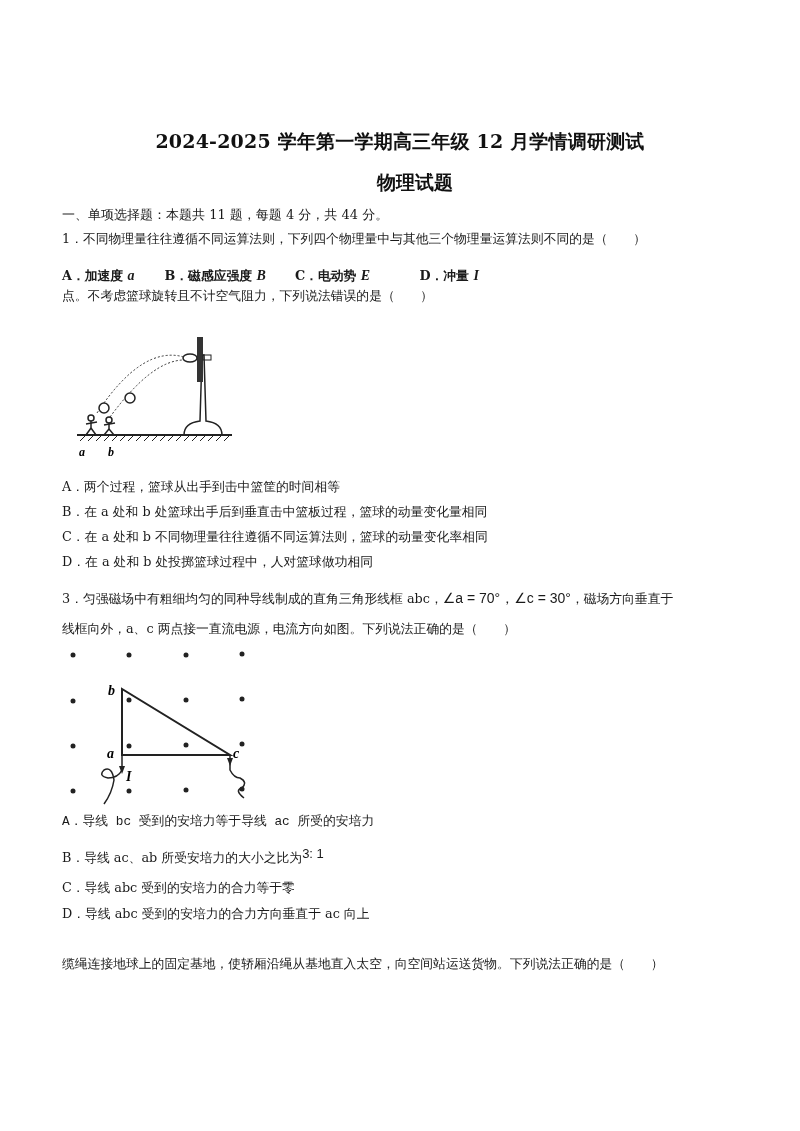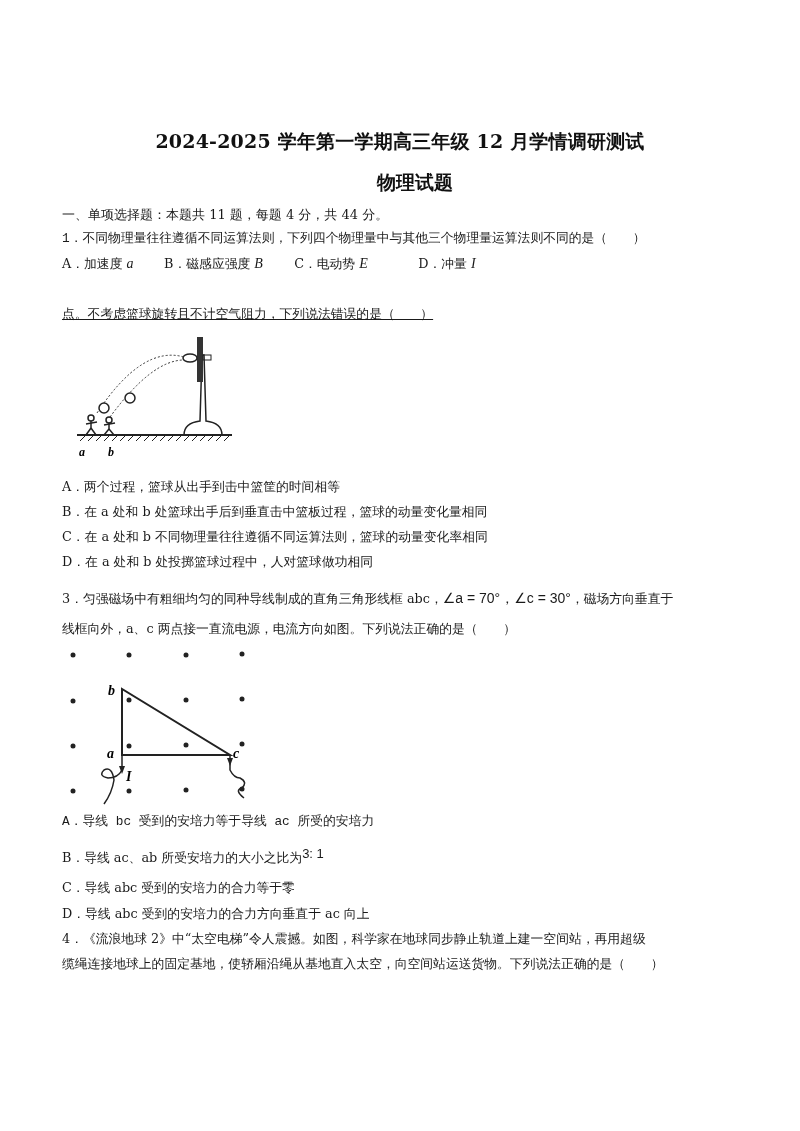--- a/index.html
+++ b/index.html
@@ -19,31 +19,31 @@
 </head>
 <body>
 
 <div class="page">
 
   <div class="title title1">2024-2025 学年第一学期高三年级 12 月学情调研测试</div>
   <div class="title title2">物理试题</div>
 
   <div class="line section" style="top:206px; left:62px;">一、单项选择题：本题共 11 题，每题 4 分，共 44 分。</div>
 
-  <div class="line" style="top:230px;font-family:Liberation Mono, monospace;">
+  <div class="line" style="top:230px;">
     <span>1．</span><span>不同物理量往往遵循不同运算法则，下列四个物理量中与其他三个物理量运算法则不同的是（　　）</span>
   </div>
-  <div class="line" style="top:255px;">
+  <div class="line" style="top:267px;font-weight:bold;">
     <span class="opt" style="width:98px;"><span>A．</span><span>加速度 </span><span class="it">a</span></span>
     <span class="opt" style="width:126px;"><span>B．</span><span>磁感应强度 </span><span class="it">B</span></span>
     <span class="opt" style="width:120px;"><span>C．</span><span>电动势 </span><span class="it">E</span></span>
     <span class="opt"><span>D．</span><span>冲量 </span><span class="it">I</span></span>
   </div>
 
-  <div class="line" style="top:305px;text-decoration:underline;">点。不考虑篮球旋转且不计空气阻力，下列说法错误的是（　　）</div>
+  <div class="line" style="top:287px;">点。不考虑篮球旋转且不计空气阻力，下列说法错误的是（　　）</div>
 
   <svg class="fig" style="left:72px; top:335px;" width="170" height="125" viewBox="0 0 170 125">
 
     <line x1="5" y1="100" x2="160" y2="100" stroke="#222" stroke-width="2"></line>
     <g stroke="#222" stroke-width="1">
       <line x1="8" y1="106" x2="14" y2="100"></line>
         <line x1="16" y1="106" x2="22" y2="100"></line>
         <line x1="24" y1="106" x2="30" y2="100"></line>
       <line x1="32" y1="106" x2="38" y2="100"></line>
         <line x1="40" y1="106" x2="46" y2="100"></line>
@@ -133,18 +133,15 @@
     <text x="39" y="110" font-family="Liberation Serif, serif" font-style="italic" font-weight="bold" font-size="14">a</text>
     <text x="165" y="110" font-family="Liberation Serif, serif" font-style="italic" font-weight="bold" font-size="14">c</text>
     <text x="58" y="133" font-family="Liberation Serif, serif" font-style="italic" font-weight="bold" font-size="14">I</text>
   </svg>
 
   <div class="line" style="top:813px;font-family:Liberation Mono, monospace;"><span>A．</span><span>导线 bc 受到的安培力等于导线 ac 所受的安培力</span></div>
   <div class="line" style="top:849px;"><span>B．</span><span>导线 ac、ab 所受安培力的大小之比为</span><span class="math" style="position:relative; top:-4px; font-size:13px;">3: 1</span></div>
   <div class="line" style="top:879px;"><span>C．</span><span>导线 abc 受到的安培力的合力等于零</span></div>
   <div class="line" style="top:905px;text-align:right;"><span>D．</span><span>导线 abc 受到的安培力的合力方向垂直于 ac 向上</span></div>
 
-  <div class="line" style="top:930px;">
-    <span>4．</span><span>《流浪地球 2》中“太空电梯”令人震撼。如图，科学家在地球同步静止轨道上建一空间站，再用超级</span>
-  </div>
   <div class="line" style="top:955px;">缆绳连接地球上的固定基地，使轿厢沿绳从基地直入太空，向空间站运送货物。下列说法正确的是（　　）</div>
 
 </div>
 
 </body></html>

